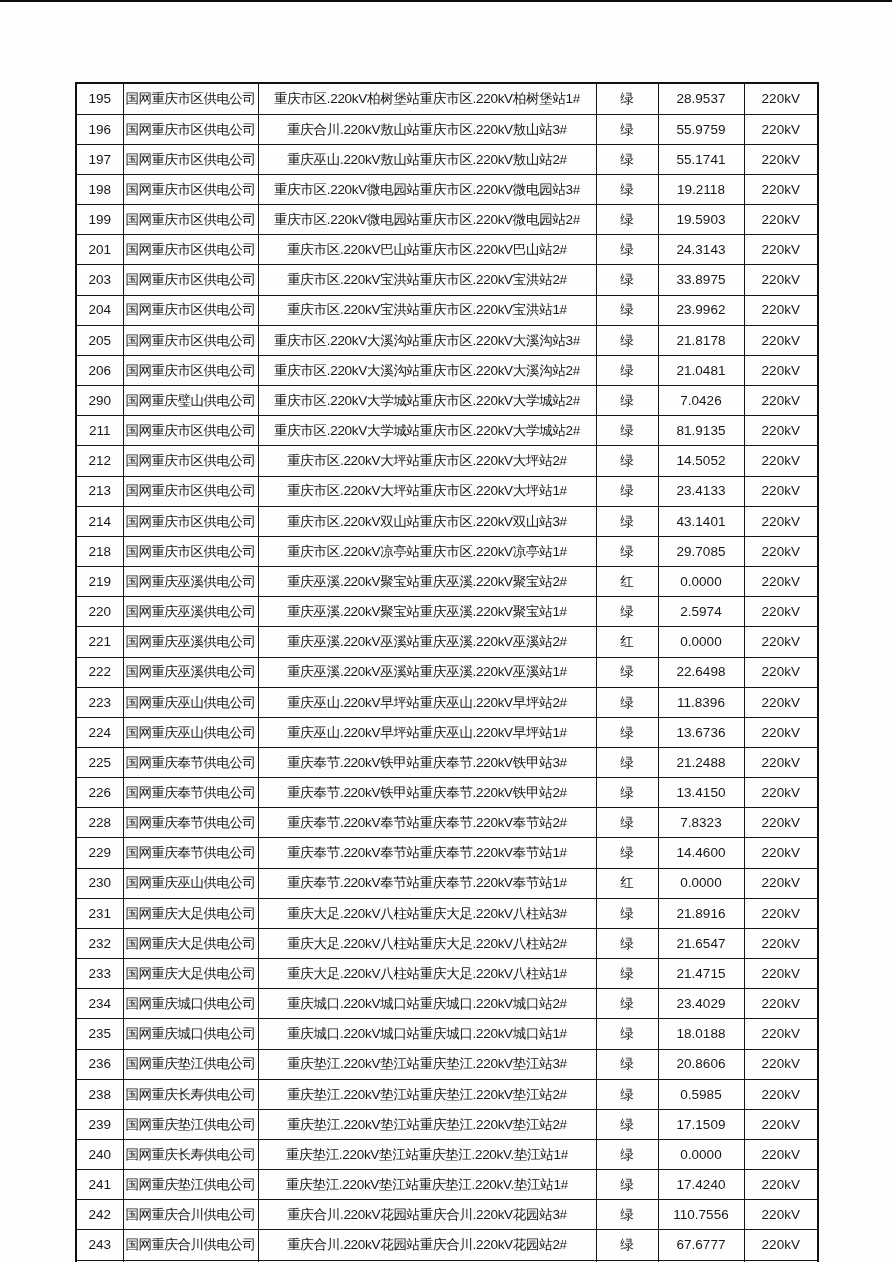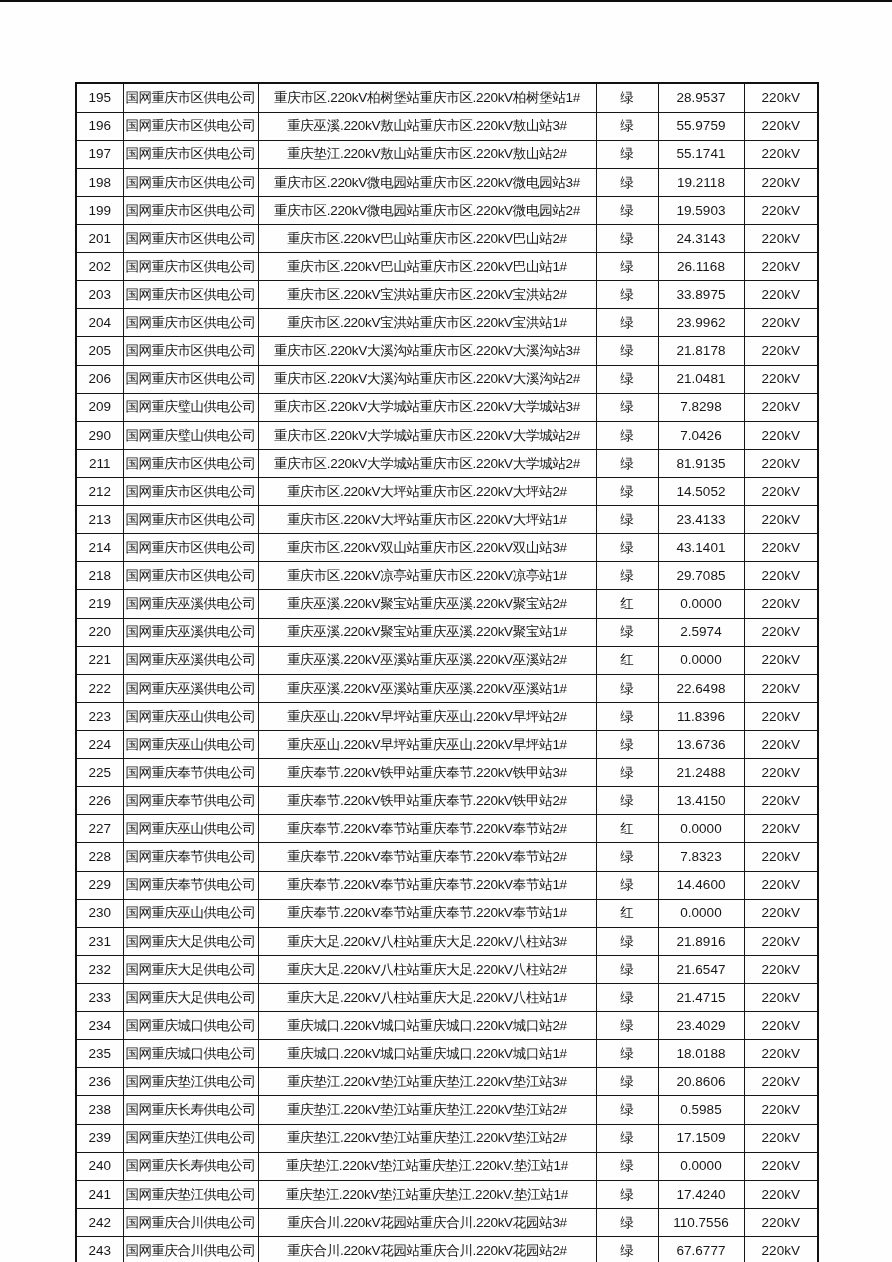--- a/index.html
+++ b/index.html
@@ -72,29 +72,29 @@
           <td class="cell-no">195</td>
           <td class="cell-company">国网重庆市区供电公司</td>
           <td class="cell-device">重庆市区.220kV柏树堡站重庆市区.220kV柏树堡站1#</td>
           <td class="cell-status">绿</td>
           <td class="cell-value">28.9537</td>
           <td class="cell-voltage">220kV</td>
         </tr>
         <tr>
           <td class="cell-no">196</td>
           <td class="cell-company">国网重庆市区供电公司</td>
-          <td class="cell-device">重庆巫溪.220kV敖山站重庆市区.220kV敖山站3#</td>
+          <td class="cell-device">重庆合川.220kV敖山站重庆市区.220kV敖山站3#</td>
           <td class="cell-status">绿</td>
           <td class="cell-value">55.9759</td>
           <td class="cell-voltage">220kV</td>
         </tr>
         <tr>
           <td class="cell-no">197</td>
           <td class="cell-company">国网重庆市区供电公司</td>
-          <td class="cell-device">重庆垫江.220kV敖山站重庆市区.220kV敖山站2#</td>
+          <td class="cell-device">重庆巫山.220kV敖山站重庆市区.220kV敖山站2#</td>
           <td class="cell-status">绿</td>
           <td class="cell-value">55.1741</td>
           <td class="cell-voltage">220kV</td>
         </tr>
         <tr>
           <td class="cell-no">198</td>
           <td class="cell-company">国网重庆市区供电公司</td>
           <td class="cell-device">重庆市区.220kV微电园站重庆市区.220kV微电园站3#</td>
           <td class="cell-status">绿</td>
           <td class="cell-value">19.2118</td>
@@ -110,28 +110,20 @@
         </tr>
         <tr>
           <td class="cell-no">201</td>
           <td class="cell-company">国网重庆市区供电公司</td>
           <td class="cell-device">重庆市区.220kV巴山站重庆市区.220kV巴山站2#</td>
           <td class="cell-status">绿</td>
           <td class="cell-value">24.3143</td>
           <td class="cell-voltage">220kV</td>
         </tr>
         <tr>
-          <td class="cell-no">202</td>
-          <td class="cell-company">国网重庆市区供电公司</td>
-          <td class="cell-device">重庆市区.220kV巴山站重庆市区.220kV巴山站1#</td>
-          <td class="cell-status">绿</td>
-          <td class="cell-value">26.1168</td>
-          <td class="cell-voltage">220kV</td>
-        </tr>
-        <tr>
           <td class="cell-no">203</td>
           <td class="cell-company">国网重庆市区供电公司</td>
           <td class="cell-device">重庆市区.220kV宝洪站重庆市区.220kV宝洪站2#</td>
           <td class="cell-status">绿</td>
           <td class="cell-value">33.8975</td>
           <td class="cell-voltage">220kV</td>
         </tr>
         <tr>
           <td class="cell-no">204</td>
           <td class="cell-company">国网重庆市区供电公司</td>
@@ -147,28 +139,20 @@
           <td class="cell-status">绿</td>
           <td class="cell-value">21.8178</td>
           <td class="cell-voltage">220kV</td>
         </tr>
         <tr>
           <td class="cell-no">206</td>
           <td class="cell-company">国网重庆市区供电公司</td>
           <td class="cell-device">重庆市区.220kV大溪沟站重庆市区.220kV大溪沟站2#</td>
           <td class="cell-status">绿</td>
           <td class="cell-value">21.0481</td>
-          <td class="cell-voltage">220kV</td>
-        </tr>
-        <tr>
-          <td class="cell-no">209</td>
-          <td class="cell-company">国网重庆璧山供电公司</td>
-          <td class="cell-device">重庆市区.220kV大学城站重庆市区.220kV大学城站3#</td>
-          <td class="cell-status">绿</td>
-          <td class="cell-value">7.8298</td>
           <td class="cell-voltage">220kV</td>
         </tr>
         <tr>
           <td class="cell-no">290</td>
           <td class="cell-company">国网重庆璧山供电公司</td>
           <td class="cell-device">重庆市区.220kV大学城站重庆市区.220kV大学城站2#</td>
           <td class="cell-status">绿</td>
           <td class="cell-value">7.0426</td>
           <td class="cell-voltage">220kV</td>
         </tr>
@@ -270,28 +254,20 @@
         </tr>
         <tr>
           <td class="cell-no">226</td>
           <td class="cell-company">国网重庆奉节供电公司</td>
           <td class="cell-device">重庆奉节.220kV铁甲站重庆奉节.220kV铁甲站2#</td>
           <td class="cell-status">绿</td>
           <td class="cell-value">13.4150</td>
           <td class="cell-voltage">220kV</td>
         </tr>
         <tr>
-          <td class="cell-no">227</td>
-          <td class="cell-company">国网重庆巫山供电公司</td>
-          <td class="cell-device">重庆奉节.220kV奉节站重庆奉节.220kV奉节站2#</td>
-          <td class="cell-status">红</td>
-          <td class="cell-value">0.0000</td>
-          <td class="cell-voltage">220kV</td>
-        </tr>
-        <tr>
           <td class="cell-no">228</td>
           <td class="cell-company">国网重庆奉节供电公司</td>
           <td class="cell-device">重庆奉节.220kV奉节站重庆奉节.220kV奉节站2#</td>
           <td class="cell-status">绿</td>
           <td class="cell-value">7.8323</td>
           <td class="cell-voltage">220kV</td>
         </tr>
         <tr>
           <td class="cell-no">229</td>
           <td class="cell-company">国网重庆奉节供电公司</td>

